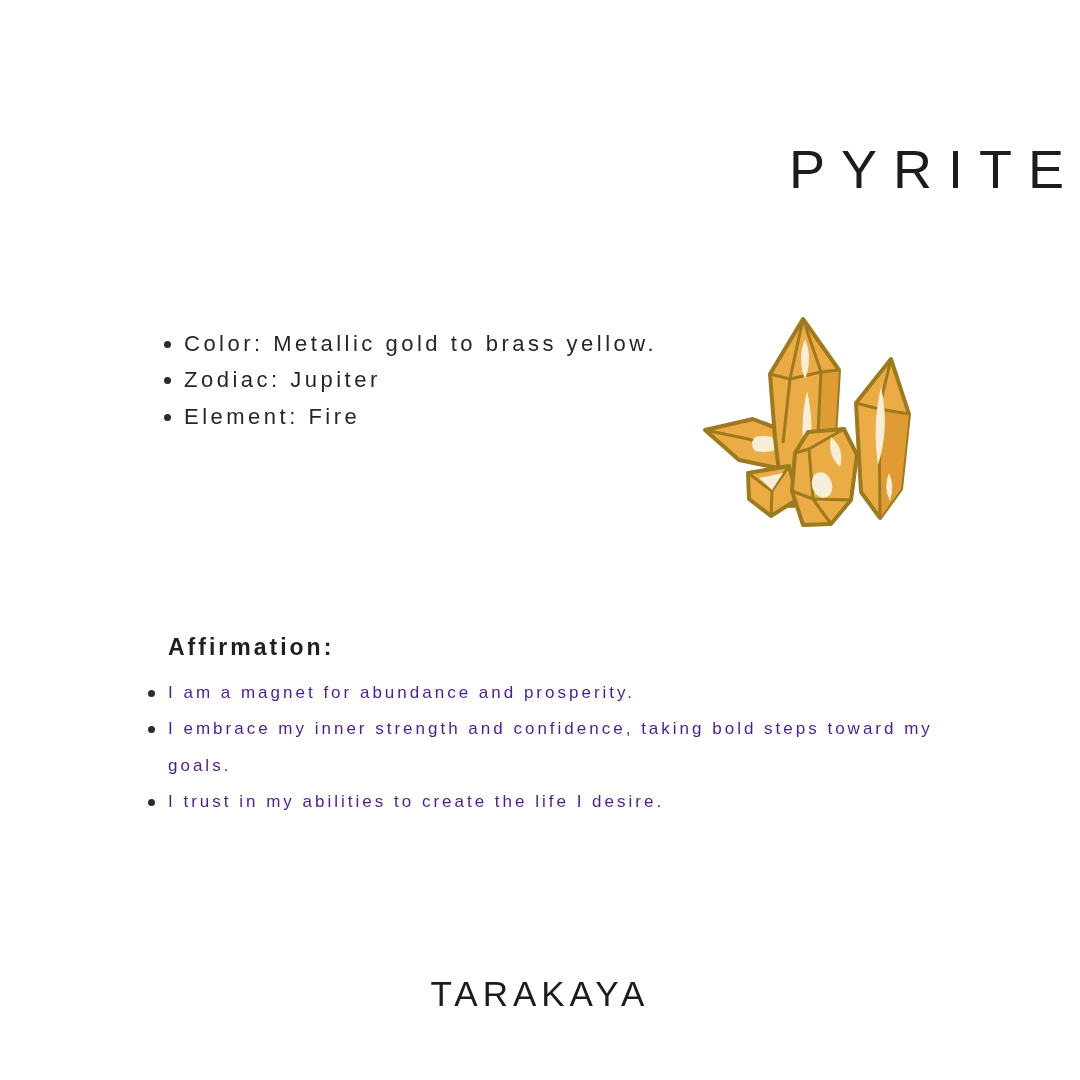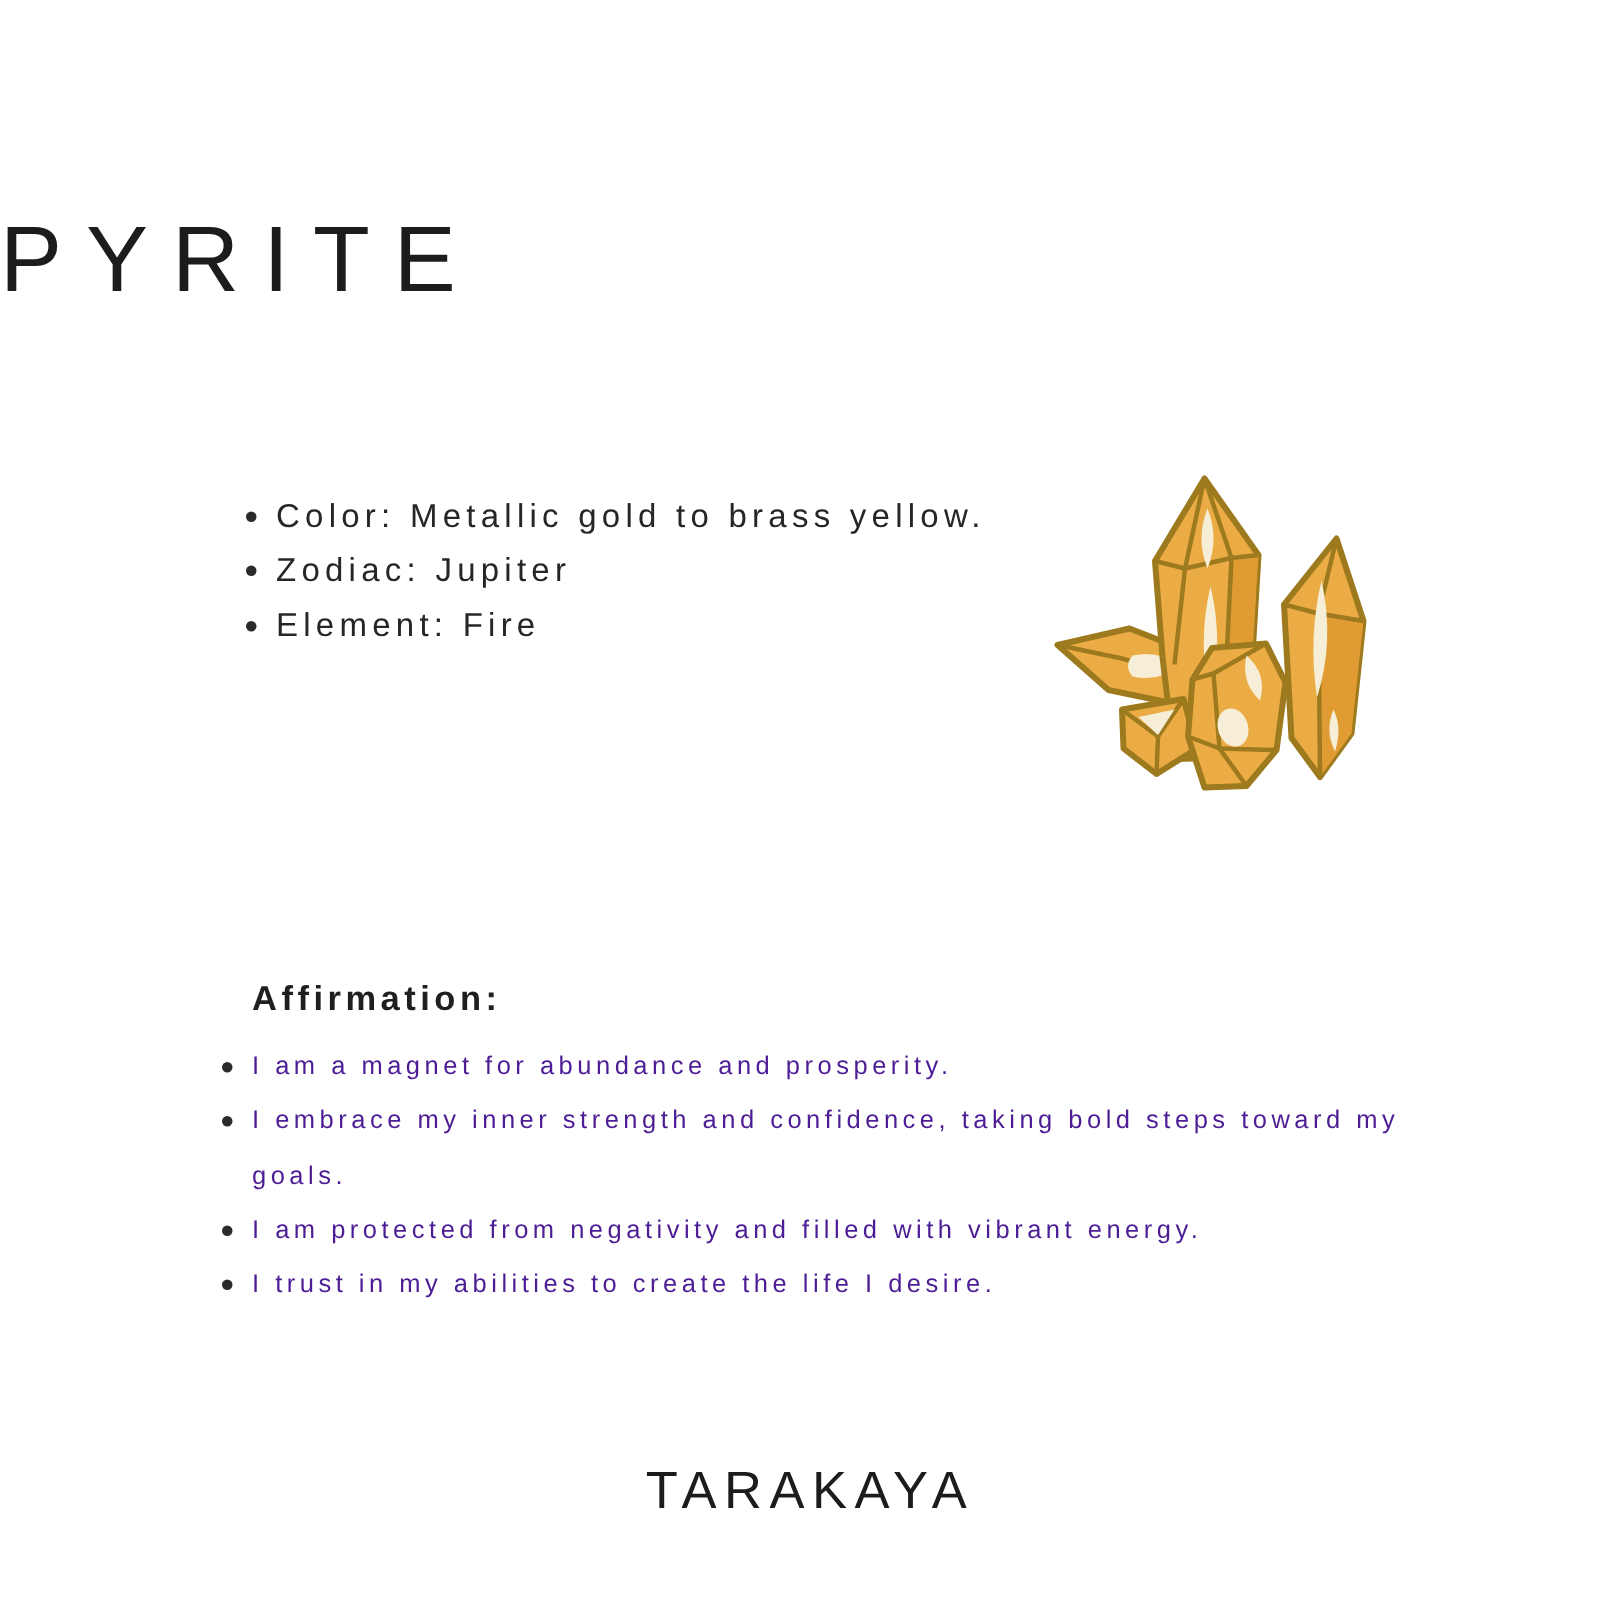--- a/index.html
+++ b/index.html
@@ -16,22 +16,22 @@
     color: #212121;
     overflow: hidden;
   }
 
   
   .title {
     position: absolute;
     top: 138px;
     left: 0;
     width: 1080px;
-    text-align: left;
-    font-size: 62px;
+    text-align: right;
+    font-size: 54px;
     font-weight: 300;
     letter-spacing: 16px;
     color: #1c1c1c;
     font-family: "Liberation Sans", sans-serif;
   }
 
   
   .properties {
     position: absolute;
     left: 146px;
@@ -65,21 +65,21 @@
     left: 693px;
     top: 303px;
     width: 240px;
     height: 240px;
   }
 
   
   .affirmation {
     position: absolute;
     left: 146px;
-    top: 652px;
+    top: 634px;
     width: 790px;
   }
   .affirmation-heading {
     font-size: 23px;
     font-weight: 700;
     letter-spacing: 3px;
     color: #1f1f1f;
     padding-left: 22px;
     margin-bottom: 14px;
   }
@@ -183,24 +183,20 @@
       <li>
         <span class="dot"></span>
         <span>I am a magnet for abundance and prosperity.</span>
       </li>
       <li>
         <span class="dot"></span>
         <span>I embrace my inner strength and confidence, taking bold steps toward my goals.</span>
       </li>
       <li>
         <span class="dot"></span>
-        <span>I am protected from negativity and filled with vibrant energy.</span>
-      </li>
-      <li>
-        <span class="dot"></span>
         <span>I trust in my abilities to create the life I desire.</span>
       </li>
     </ul>
   </div>
 
   <div class="brand">TARAKAYA</div>
 
 </div>
 
 </body></html>

